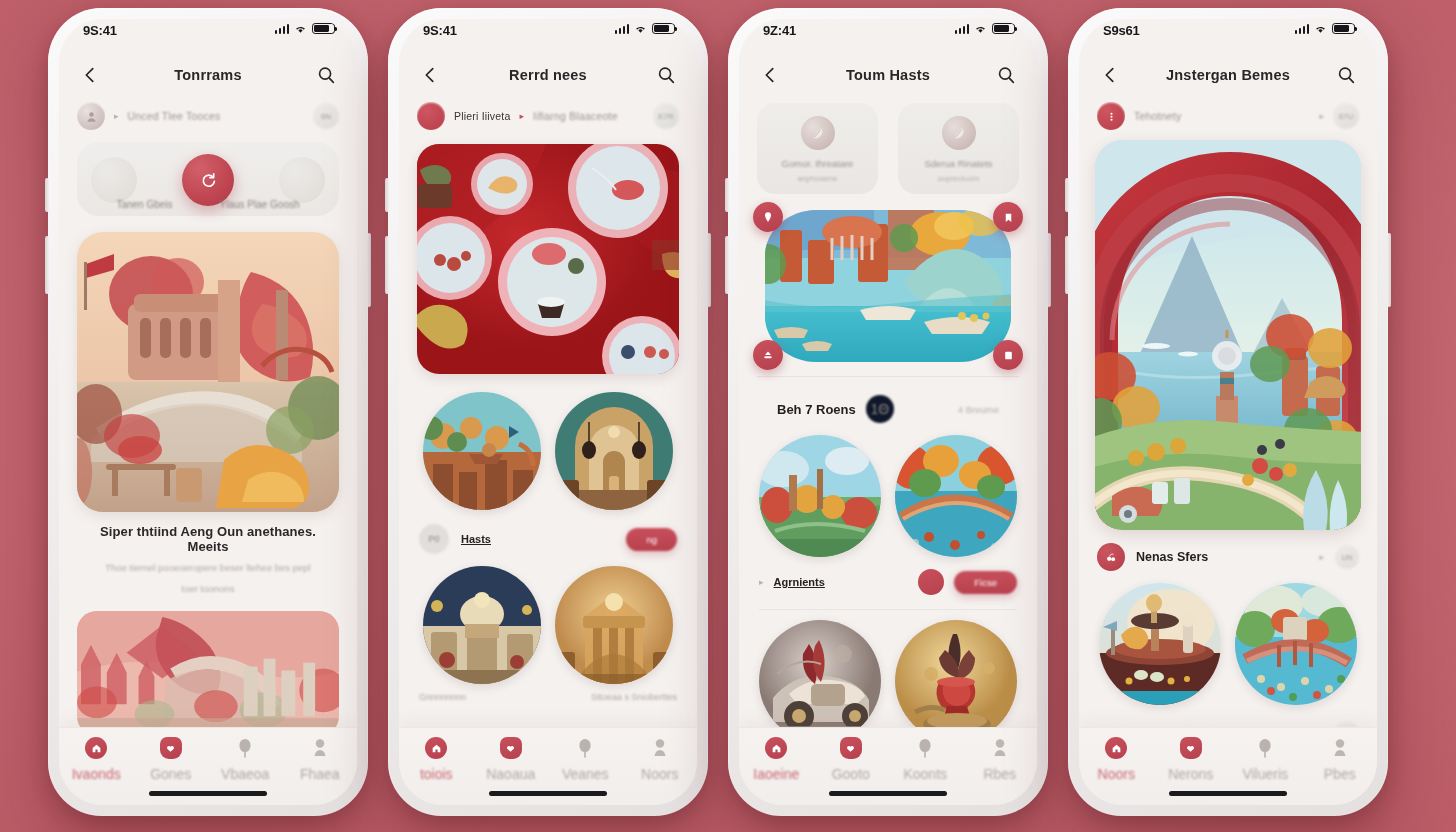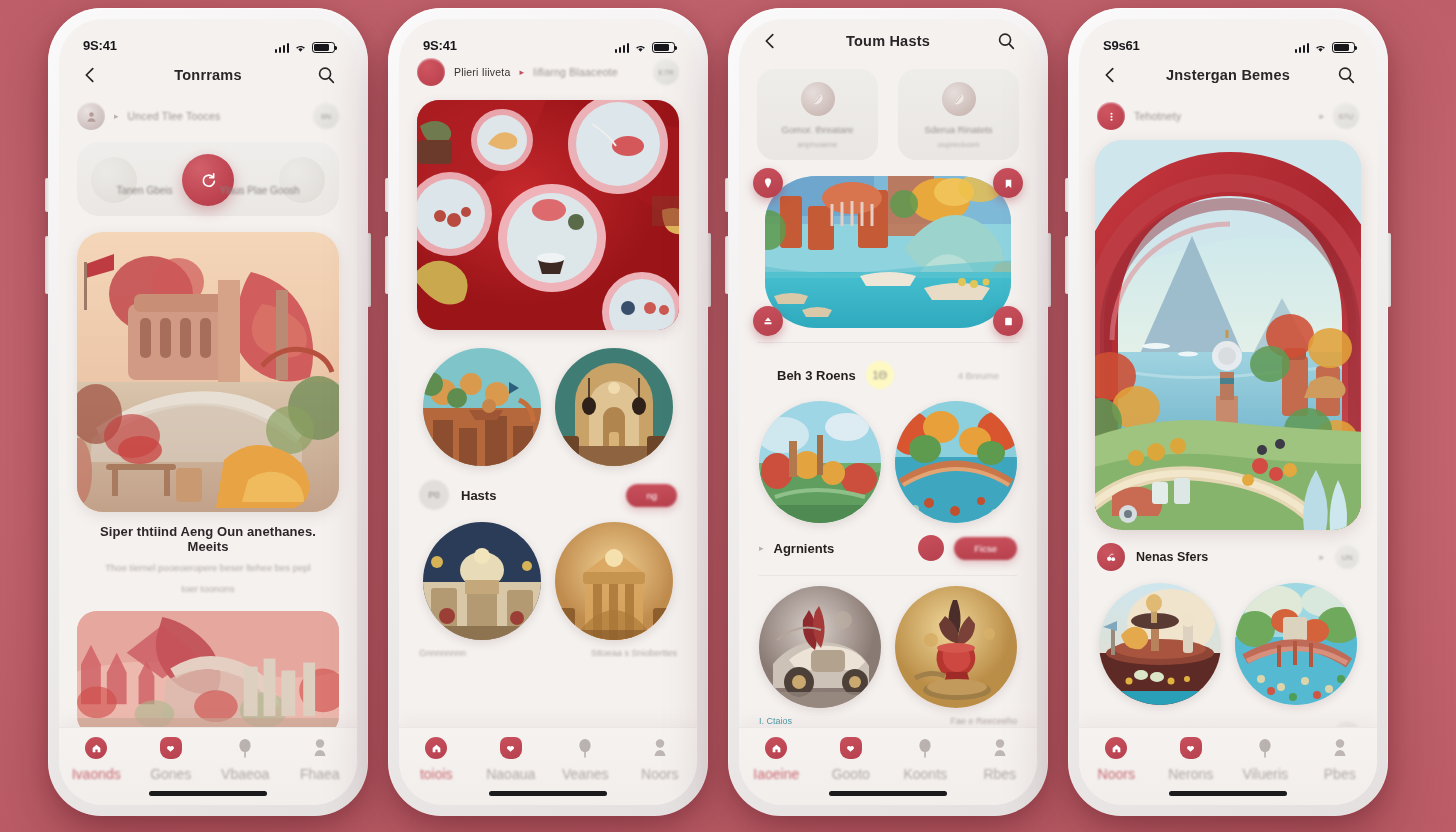--- a/index.html
+++ b/index.html
@@ -38,21 +38,21 @@
     position:absolute; right:-3px; top:225px; width:4px; height:74px;
     border-radius:3px; background:linear-gradient(270deg,#d8d3d3,#f2efef);
   }
   .screen {
     width:100%; height:100%; border-radius:44px; overflow:hidden;
     background:#f4f1ef; position:relative; display:flex; flex-direction:column;
   }
 
   
   .statusbar {
-    height: 34px; flex:0 0 34px; display:flex; align-items:flex-end;
+    height: 34px; flex:0 0 34px; display:flex; align-items:flex-start;
     justify-content:space-between; padding: 4px 22px 0 24px; gap: 24px;
   }
   .clock {
     font-size: 13px; font-weight: 700; color:#17161a; letter-spacing:-0.2px;
     filter: blur(0.45px);
   }
   .sysicons { display:flex; align-items:center; gap:5px; }
   .bars { display:flex; align-items:flex-end; gap:1.5px; height:10px; }
   .bars i { display:block; width:2.5px; background:#17161a; border-radius:1px; }
   .bars i:nth-child(1){height:3.5px}.bars i:nth-child(2){height:5.5px}
@@ -120,21 +120,21 @@
     width:46px;height:46px;border-radius:50%;
     background:radial-gradient(circle at 34% 30%,#eceae7,#e3e0dc 70%,#dad6d2);
   }
   .circ-r{
     width:52px;height:52px;border-radius:50%;
     background:radial-gradient(circle at 34% 28%,#d1606a,#bf4551 60%,#ad3a46);
     box-shadow:0 5px 14px rgba(170,55,66,.34);
     display:flex;align-items:center;justify-content:center;color:#fff;
   }
   .tool-labels{
-    position:absolute; left:0; right:0; bottom:20px;
+    position:absolute; left:0; right:0; bottom:6px;
     display:flex; justify-content:space-around; padding:0 16px;
     font-size:10px; color:#8d8581; pointer-events:none;align-items:center;
   }
 
   .hero {
     margin: 10px 18px 0; height: 280px; border-radius: 26px; overflow:hidden;
     box-shadow: 0 4px 14px rgba(120,70,60,.12);
   }
   .cardtitle{
     padding: 12px 20px 1px; font-size:13px; font-weight:700; color:#2d2628;
@@ -162,21 +162,21 @@
     box-shadow:0 3px 10px rgba(110,70,60,.16);
   }
   .listrow {
     display:flex; align-items:center; gap:12px; padding: 14px 20px 12px;
   }
   .badge-g {
     width:30px;height:30px;border-radius:50%;flex:0 0 30px;
     background:#e1dedb; display:flex;align-items:center;justify-content:center;
     font-size:9px;color:#8d8782;
   }
-  .row-label{flex:1;font-size:13px;font-weight:700;color:#27211f;}
+  .row-label{flex:1;font-size:11px;font-weight:700;color:#27211f;text-decoration:underline;}
   .pill {
     padding:6px 20px;border-radius:14px;font-size:9.5px;color:#fff;
     background:linear-gradient(180deg,#c8505c,#b8414e);
     box-shadow:0 3px 8px rgba(175,60,72,.3);
   }
   .footnote{
     display:flex;justify-content:space-between;padding:8px 20px 0;
     font-size:9px;color:#b0a8a4;
   }
 
@@ -208,23 +208,23 @@
   }
   .fab.tl{left:-4px;top:-8px;} .fab.tr{right:-4px;top:-8px;}
   .fab.bl{left:-4px;bottom:-8px;} .fab.br{right:-4px;bottom:-8px;}
 
   .secthead{
     display:flex;align-items:center;gap:10px;padding:18px 20px 0;
     border-top:1px solid #e7e3e0; margin: 14px 18px 0;
   }
   .sect-title{font-size:13px;font-weight:700;color:#241f1d;flex:0 0 auto;}
   .sect-badge{
-    width:28px;height:28px;border-radius:50%;background:#fef9c3;
+    width:28px;height:28px;border-radius:50%;background:#0f172a;
     display:flex;align-items:center;justify-content:center;
-    font-size:11px;color:#8e8783;
+    font-size:14px;color:#8e8783;
   }
   .sect-more{flex:1;text-align:right;font-size:9.5px;color:#b8b1ad;}
 
   .grid2b{ display:flex; gap:14px; padding: 12px 20px 0; justify-content:center;}
   .circ-img2{
     width:122px;height:122px;border-radius:50%;overflow:hidden;flex:0 0 122px;
     box-shadow:0 3px 10px rgba(110,70,60,.15);
   }
   .rowmix{ display:flex;align-items:center;gap:10px;padding:12px 20px 0;}
   .rowmix .dot{
@@ -489,20 +489,30 @@
           </div>
         <svg class="wifi" viewBox="0 0 16 12">
             <path d="M8 10.6 5.3 7.6a4 4 0 0 1 5.4 0zM8 5.2c-1.6 0-3 .6-4.1 1.6L2.6 5.5A8 8 0 0 1 8 3.4c2.1 0 4 .8 5.4 2.1l-1.3 1.3A6 6 0 0 0 8 5.2z" fill="#17161a"></path>
           </svg>
         <div class="batt">
             <span></span>
           </div>
       </div>
     </div>
 
+    <div class="navbar">
+      <svg class="ico-btn" viewBox="0 0 24 24">
+          <path d="M15 5 8 12l7 7" stroke="#2a2527" stroke-width="1.9" fill="none" stroke-linecap="round" stroke-linejoin="round"></path>
+        </svg>
+      <div class="nav-title">Rerrd nees</div>
+      <svg class="ico-btn" viewBox="0 0 24 24">
+          <circle cx="11" cy="10.5" r="6" stroke="#2a2527" stroke-width="1.8" fill="none"></circle>
+          <path d="M15.6 15.4 20 20" stroke="#2a2527" stroke-width="1.8" stroke-linecap="round"></path>
+        </svg>
+    </div>
 
     <div class="body">
       <div class="crumbrow">
         <div class="crumb-av red"></div>
         <span class="crumb-txt t" style="flex:0 0 auto;color:#3a3331;font-weight:400;">Plieri Iiiveta</span>
         <span class="crumb-chev" style="color:#c0505a">▸</span>
         <span class="crumb-txt t2">Iifiarng Blaaceote</span>
         <div class="crumb-end t2">E7R</div>
       </div>
 
@@ -709,20 +719,37 @@
       </div>
       <div class="homebar"></div>
     </div>
   </div>
 </div>
 
 <div class="phone" style="left:728px; top:8px;">
   <div class="pwr"></div>
   <div class="screen">
 
+    <div class="statusbar">
+      <div class="clock">9Z:41</div>
+      <div class="sysicons">
+        <div class="bars">
+            <i></i>
+            <i></i>
+            <i></i>
+            <i></i>
+          </div>
+        <svg class="wifi" viewBox="0 0 16 12">
+            <path d="M8 10.6 5.3 7.6a4 4 0 0 1 5.4 0zM8 5.2c-1.6 0-3 .6-4.1 1.6L2.6 5.5A8 8 0 0 1 8 3.4c2.1 0 4 .8 5.4 2.1l-1.3 1.3A6 6 0 0 0 8 5.2z" fill="#17161a"></path>
+          </svg>
+        <div class="batt">
+            <span></span>
+          </div>
+      </div>
+    </div>
 
     <div class="navbar">
       <svg class="ico-btn" viewBox="0 0 24 24">
           <path d="M15 5 8 12l7 7" stroke="#2a2527" stroke-width="1.9" fill="none" stroke-linecap="round" stroke-linejoin="round"></path>
         </svg>
       <div class="nav-title">Toum Hasts</div>
       <svg class="ico-btn" viewBox="0 0 24 24">
           <circle cx="11" cy="10.5" r="6" stroke="#2a2527" stroke-width="1.8" fill="none"></circle>
           <path d="M15.6 15.4 20 20" stroke="#2a2527" stroke-width="1.8" stroke-linecap="round"></path>
         </svg>
@@ -822,21 +849,21 @@
             </svg>
           </div>
         <div class="fab br">
             <svg width="11" height="11" viewBox="0 0 20 20">
               <rect x="4" y="3" width="12" height="14" rx="2.2" fill="#fff"></rect>
             </svg>
           </div>
       </div>
 
       <div class="secthead">
-        <div class="sect-title t">Beh 3 Roens</div>
+        <div class="sect-title t">Beh 7 Roens</div>
         <div class="sect-badge t2">1Θ</div>
         <div class="sect-more t2">4 Breume</div>
       </div>
 
       <div class="grid2b">
         <div class="circ-img2">
           <svg viewBox="0 0 122 122" width="100%" height="100%">
             <rect width="122" height="122" fill="#9fd6e6"></rect>
             <rect y="62" width="122" height="60" fill="#6fae6c"></rect>
             <ellipse cx="24" cy="34" rx="26" ry="18" fill="#cfe8f0"></ellipse>

